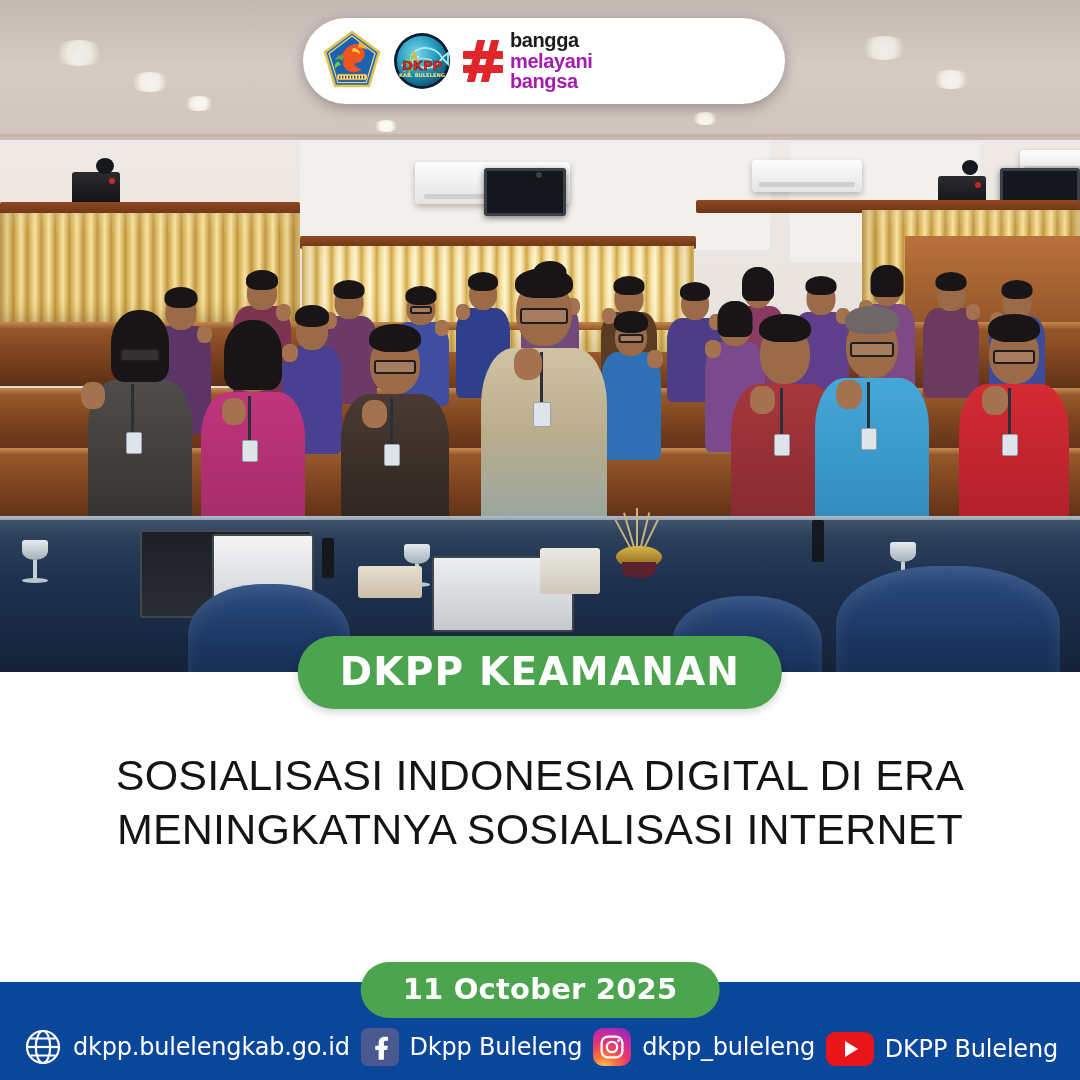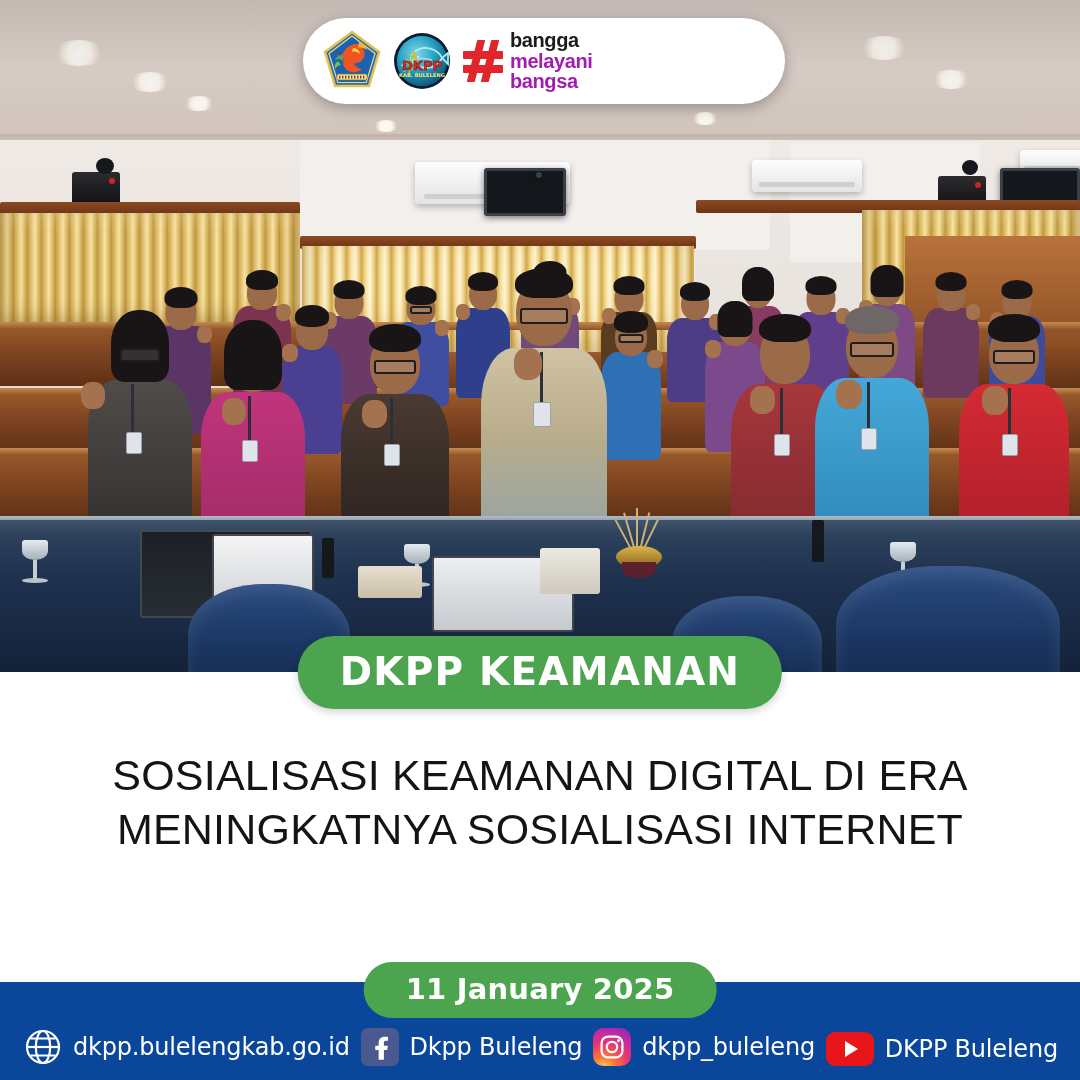--- a/index.html
+++ b/index.html
@@ -596,25 +596,25 @@
         <div class="bangga-l1">bangga</div>
         <div class="bangga-l2">melayani</div>
         <div class="bangga-l3">bangsa</div>
       </div>
     </div>
   </div>
 
   <div class="updates-badge">DKPP KEAMANAN</div>
 
   <div class="headline">
-    <div>SOSIALISASI KEAMANAN DIGITAL DI ERA</div>
+    <div>SOSIALISASI INDONESIA DIGITAL DI ERA</div>
     <div>MENINGKATNYA SOSIALISASI INTERNET</div>
   </div>
 
-  <div class="date-badge">11 January 2025</div>
+  <div class="date-badge">11 October 2025</div>
 
   <div class="footer">
 
     <div class="f-item">
       <div class="ic">
         <svg viewBox="0 0 38 38" width="38" height="38" aria-hidden="true">
           <circle cx="19" cy="19" r="16" fill="none" stroke="#ffffff" stroke-width="2.2"></circle>
           <ellipse cx="19" cy="19" rx="7.2" ry="16" fill="none" stroke="#ffffff" stroke-width="2.2"></ellipse>
           <line x1="3" y1="19" x2="35" y2="19" stroke="#ffffff" stroke-width="2.2"></line>
           <path d="M6.5 10.5 H31.5 M6.5 27.5 H31.5" stroke="#ffffff" stroke-width="1.9" fill="none"></path>

